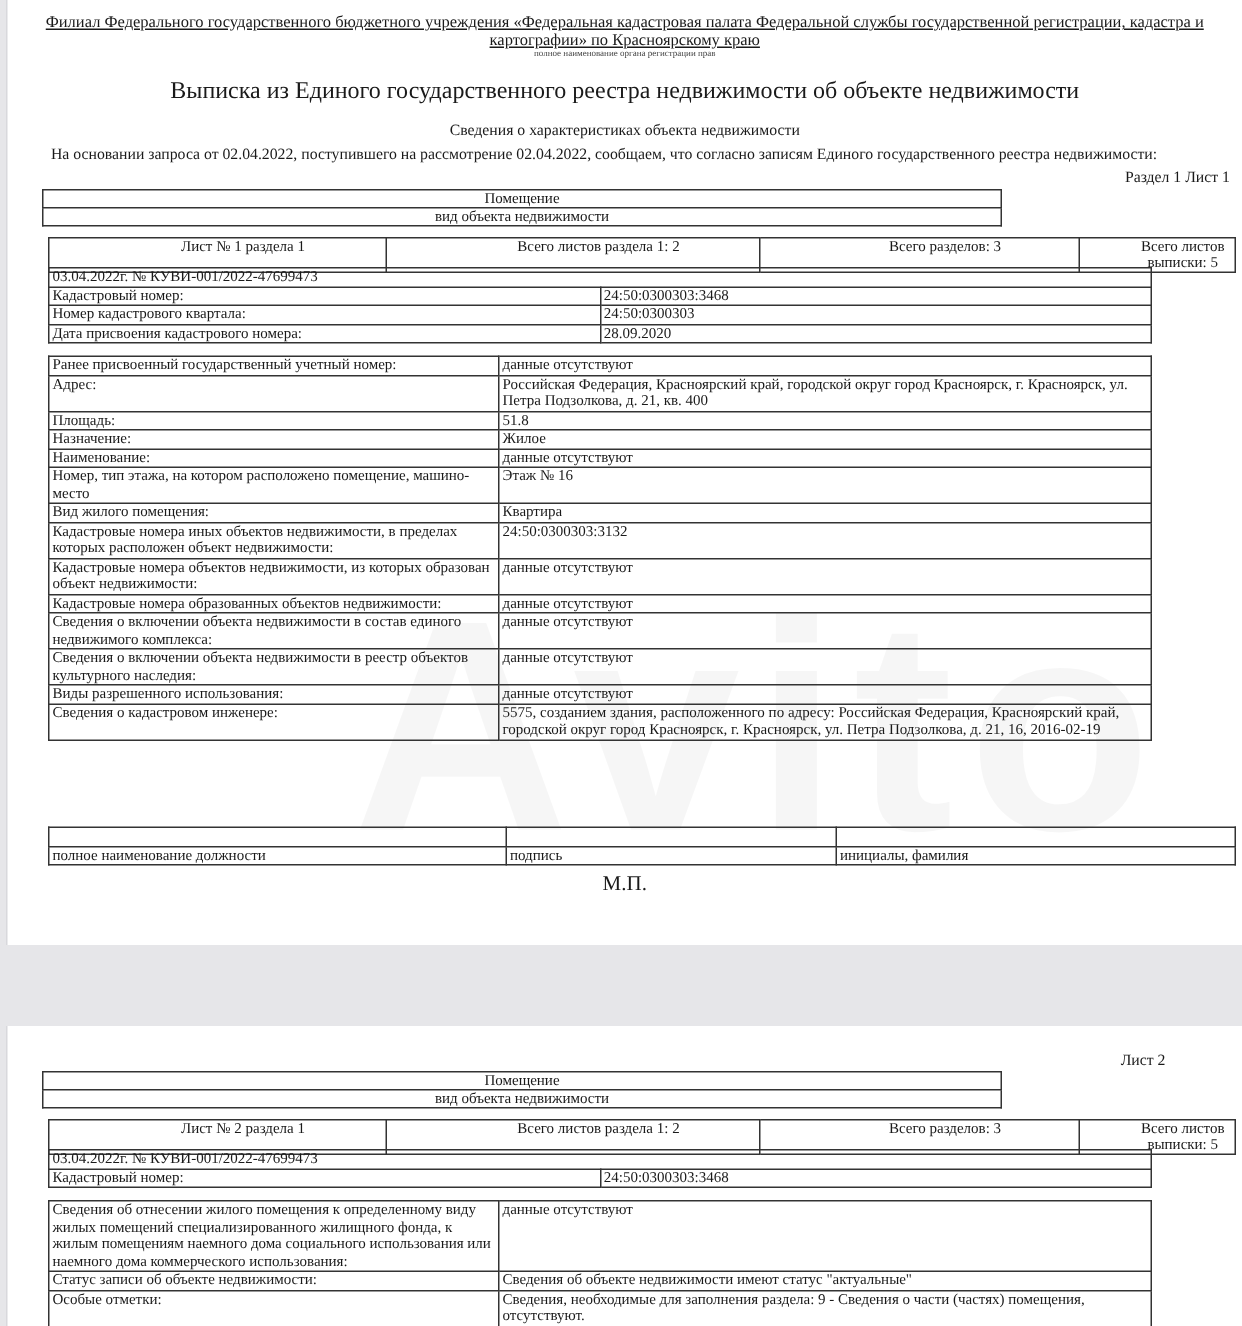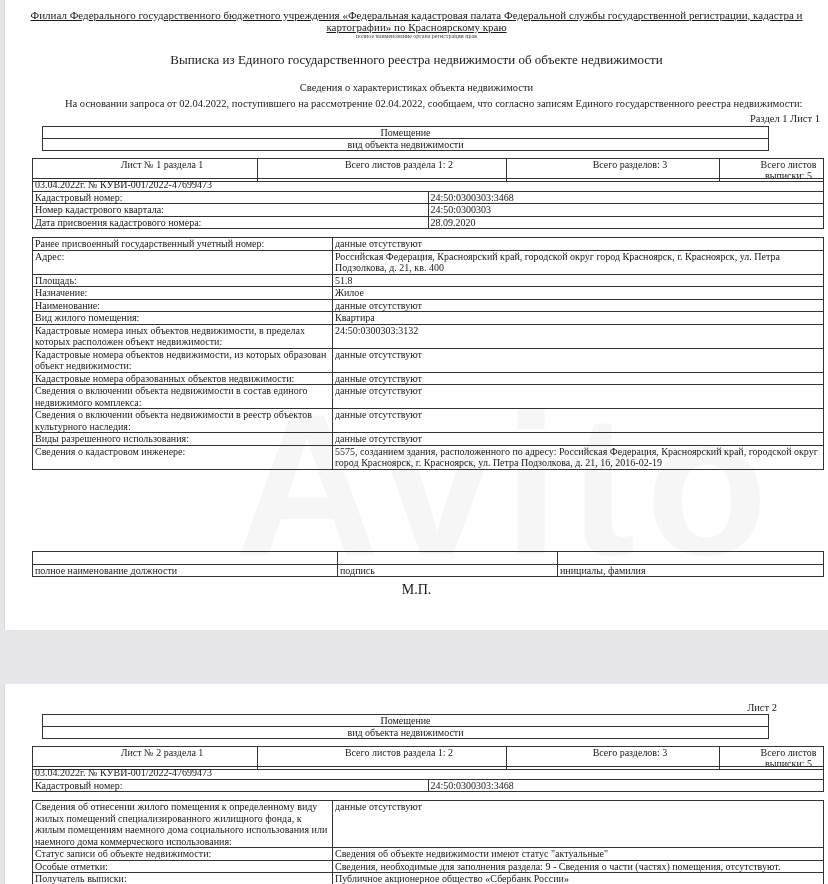--- a/index.html
+++ b/index.html
@@ -14,33 +14,33 @@
     position: absolute; left: 4px; right: 0;
     background: #ffffff;
     border-left: 1px solid #d8d8dc;
   }
   #page1 { top: 0; height: 630px; }
   #page2 { top: 642px; height: 242px; margin-top: 42px; }
   .abs { position: absolute; }
 
   .org { left: 0; right: 0; top: 9px; font-size: 11px; line-height: 12px; text-decoration: underline; text-align: center; padding: 0 20px; }
   .org-note { left: 0; right: 0; top: 33px; font-size: 6px; color: #444; text-align: center; }
-  .doc-title { left: 0; right: 0; top: 52px; font-size: 13px; text-align: center; }
+  .doc-title { left: 0; right: 0; top: 52px; font-size: 16px; text-align: center; }
   .sub-title { left: 0; right: 0; top: 82px; font-size: 10.5px; text-align: center; }
-  .request { left: 29px; top: 98px; font-size: 10.5px; white-space: nowrap; margin-left: 31px; }
+  .request { left: 29px; top: 98px; font-size: 10.5px; white-space: nowrap; }
   .sheet-ref { right: 8px; top: 113px; font-size: 10.5px; }
   .sheet-ref2 { right: 51px; top: 660px; font-size: 10.5px; }
 
   table { border-collapse: collapse; table-layout: fixed; }
   td { border: 1.3px solid #333; font-size: 10px; line-height: 11.5px; padding: 0 2px; vertical-align: top; }
-  .t-type { left: 37px; width: 727px; }
+  .t-type { left: 23px; width: 640px; }
   .t-type td { text-align: center; height: 11px; line-height: 11px; }
   .t-strip { left: 27px; width: 792px; }
   .t-strip td { text-align: center; height: 11px; line-height: 11px; padding-left: 36px; }
-  .t-main { left: 27px; width: 792px; }
+  .t-main { left: 27px; width: 736px; }
   .t-main td.k { width: 295px; }
   .t-sign { left: 27px; width: 792px; }
   .t-sign td { text-align: left; height: 11px; line-height: 11px; }
   .mp { left: 0; right: 0; top: 582px; font-size: 14px; text-align: center; }
 
   .watermark {
     left: 230px; top: 370px; font-family: "Liberation Sans", sans-serif;
     font-size: 200px; font-weight: bold; color: rgba(0,0,0,0.035);
     letter-spacing: 10px; pointer-events: none;
   }
@@ -116,20 +116,24 @@
         </tr>
         <tr>
           <td class="k">Назначение:</td>
           <td>Жилое</td>
         </tr>
         <tr>
           <td class="k">Наименование:</td>
           <td>данные отсутствуют</td>
         </tr>
         <tr>
+          <td class="k">Номер, тип этажа, на котором расположено помещение, машино-место</td>
+          <td>Этаж № 16</td>
+        </tr>
+        <tr>
           <td class="k">Вид жилого помещения:</td>
           <td>Квартира</td>
         </tr>
         <tr>
           <td class="k">Кадастровые номера иных объектов недвижимости, в пределах которых расположен объект недвижимости:</td>
           <td>24:50:0300303:3132</td>
         </tr>
         <tr>
           <td class="k">Кадастровые номера объектов недвижимости, из которых образован объект недвижимости:</td>
           <td>данные отсутствуют</td>

